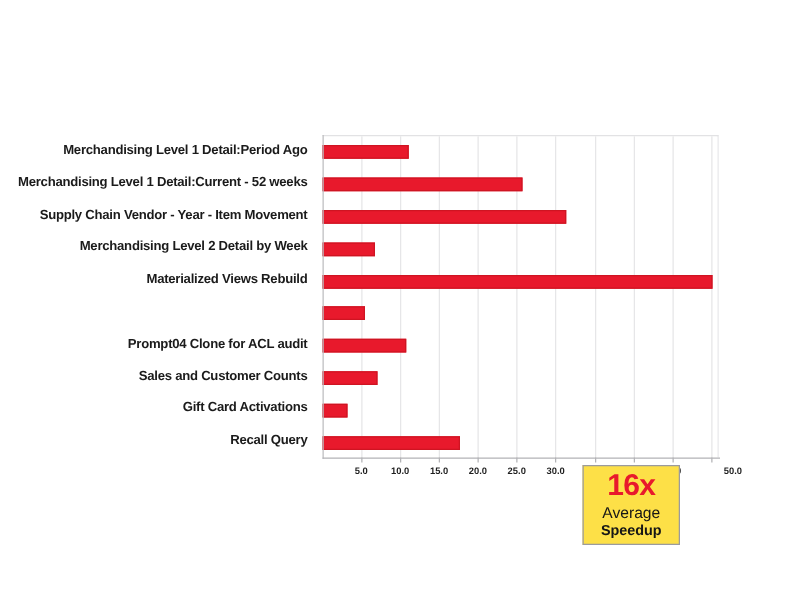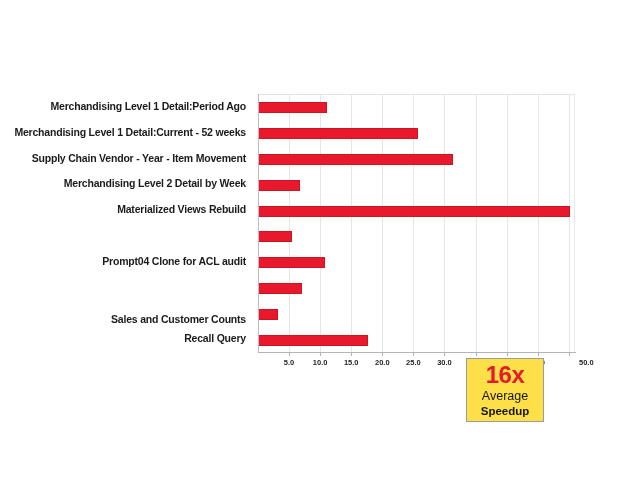--- a/index.html
+++ b/index.html
@@ -19,21 +19,21 @@
     left: 0; top: 0;
     width: 640px;
     height: 480px;
     background: #ffffff;
   }
 
   
   .plot-wrap {
     position: absolute;
     left: 0;
-    top: 94px;
+    top: 108px;
     width: 640px;
     height: 280px;
   }
   .labels-col {
     position: absolute;
     left: 0;
     top: 0;
     width: 252px;
     height: 258px;
   }
@@ -149,21 +149,22 @@
 
   <div class="plot-wrap">
 
     <div class="labels-col" id="labels-col">
         <div class="label-row" style="top: 0px;">Merchandising Level 1 Detail:Period Ago</div>
         <div class="label-row" style="top: 25.8px;">Merchandising Level 1 Detail:Current - 52 weeks</div>
         <div class="label-row" style="top: 51.6px;">Supply Chain Vendor - Year - Item Movement</div>
         <div class="label-row" style="top: 77.4px;">Merchandising Level 2 Detail by Week</div>
         <div class="label-row" style="top: 103.2px;">Materialized Views Rebuild</div>
         <div class="label-row" style="top: 154.8px;">Prompt04 Clone for ACL audit</div>
-        <div class="label-row" style="top: 180.6px; margin-top: 32px;">Sales and Customer Counts</div>
+        <div class="label-row" style="top: 180.6px;">Sales and Customer Counts</div>
+        <div class="label-row" style="top: 206.4px;">Gift Card Activations</div>
         <div class="label-row" style="top: 232.2px;">Recall Query</div>
       </div>
 
     <div class="plot-area" id="plot-area">
         <div class="gridline" style="left: 31.0784px;"></div>
         <div class="gridline" style="left: 62.1569px;"></div>
         <div class="gridline" style="left: 93.2353px;"></div>
         <div class="gridline" style="left: 124.314px;"></div>
         <div class="gridline" style="left: 155.392px;"></div>
         <div class="gridline" style="left: 186.471px;"></div>

